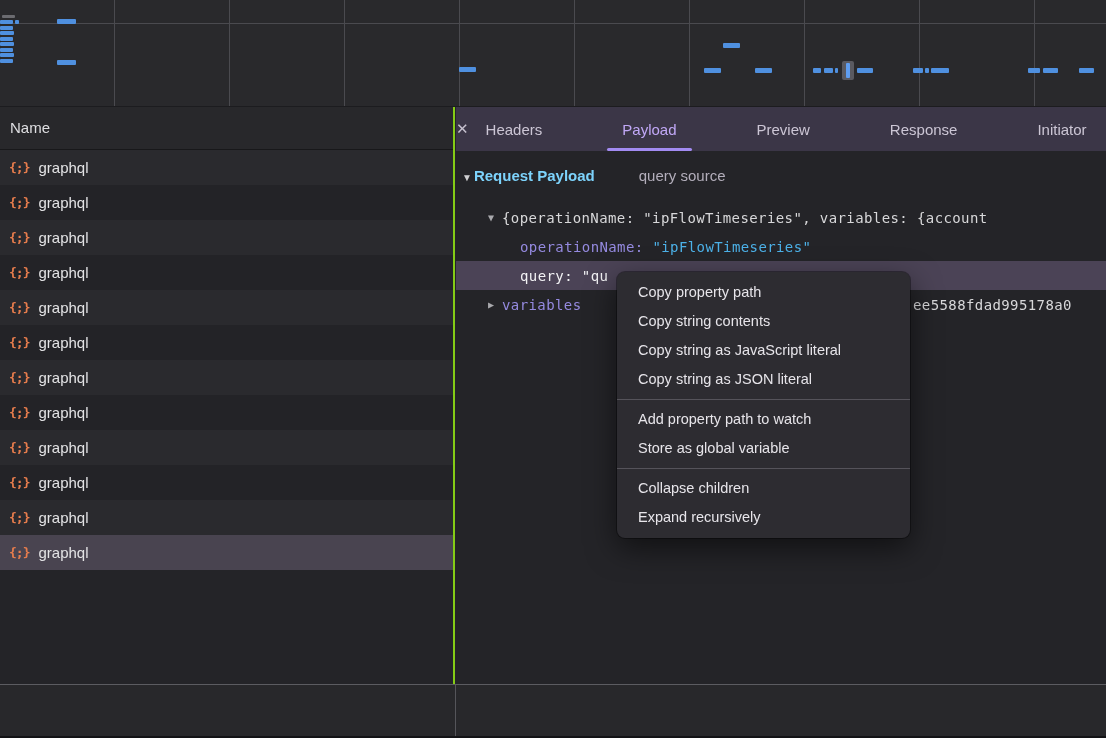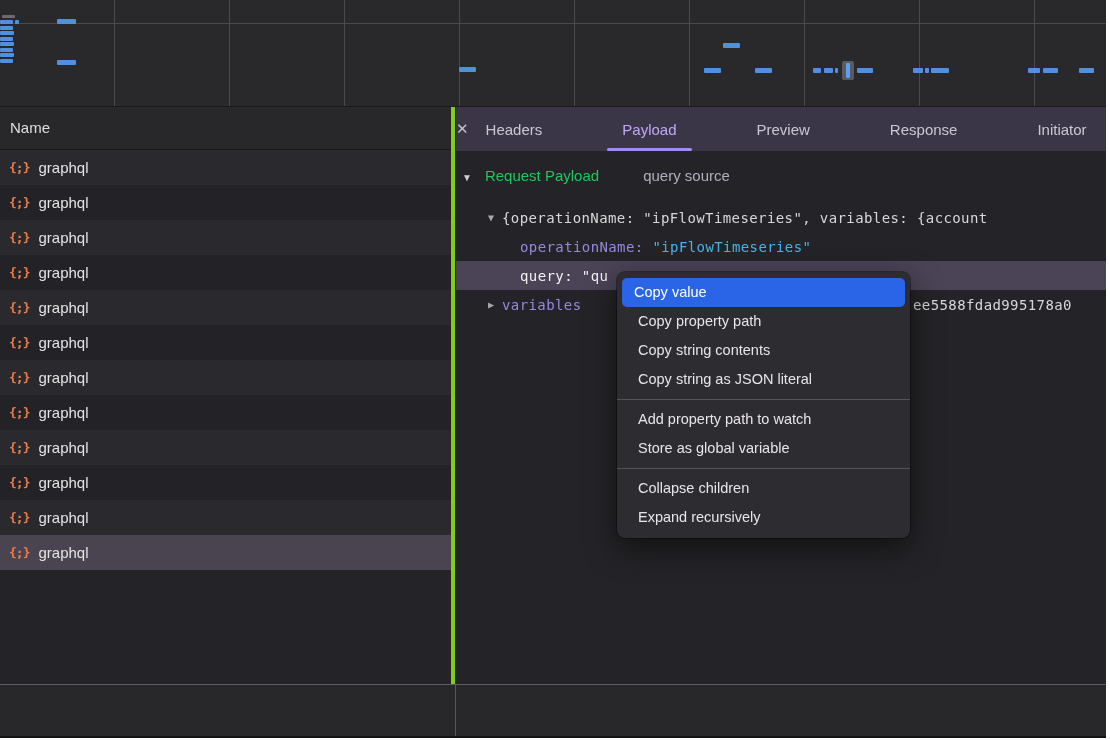--- a/index.html
+++ b/index.html
@@ -13,21 +13,21 @@
   .hline{position:absolute;left:0;right:0;top:23px;height:1px;background:#4a4a4f;}
   .ov-bar{position:absolute;border-radius:1px;background:#4f90e0;}
   .ov-bar.gray{background:#6b6b70;}
   .ov-marker{position:absolute;background:#5a5a61;border-radius:2px;}
   .ov-marker-bar{position:absolute;background:#5f9df0;border-radius:1px;}
 
   
   .main{position:absolute;top:107px;left:0;right:0;height:577px;}
 
   .left-pane{position:absolute;left:0;top:0;width:455px;height:100%;background:#242428;
-             border-right:4px solid #84cc16;box-sizing:border-box;}
+             border-right:2px solid #84cc16;box-sizing:border-box;}
   .list-header{height:42px;line-height:42px;padding-left:10px;color:#dfdfe2;font-size:15px;
                background:#28282b;border-bottom:1px solid #18181a;}
   .req-row{height:35px;display:flex;align-items:center;padding-left:9px;font-size:15px;color:#e3e3e5;}
   .req-row.odd{background:#2a2a2e;}
   .req-row.even{background:#232327;}
   .req-row.selected{background:#494450;}
   .req-icon{color:#e87d4d;font-family:"DejaVu Sans Mono",monospace;font-size:13px;font-weight:bold;
             letter-spacing:-1px;margin-right:9px;}
 
   .right-pane{position:absolute;left:456px;top:0;right:0;height:100%;background:#242428;}
@@ -35,21 +35,21 @@
   .tab-close{width:52px;display:flex;align-items:center;justify-content:center;font-size:15px;color:#c6c1cf;}
   .tab{padding:0 17px;display:flex;align-items:center;position:relative;}
   .tab.selected{color:#c1a8f7;}
   .tab.selected::after{content:"";position:absolute;left:2px;right:2px;bottom:0;height:3px;
                        background:#a28bf2;border-radius:2px;}
   .tab-overflow{margin-left:10px;display:flex;align-items:center;font-size:19px;color:#c6c1cf;}
 
   .pane-content{position:relative;height:533px;}
   .section-row{position:absolute;top:16px;left:6px;display:flex;align-items:baseline;}
   .section-twisty{font-size:10px;color:#cfcfd2;margin-right:2px;}
-  .section-title{font-weight:normal;font-size:15px;color:#22c55e;margin-left:11px;}
+  .section-title{font-weight:bold;font-size:15px;color:#7dd3fc;}
   .view-source{color:#b3aebb;font-size:15px;margin-left:44px;}
 
   .tree{position:absolute;top:52px;left:0;right:0;}
   .tree-row{position:relative;height:29px;display:flex;align-items:center;white-space:pre;
             font-family:"DejaVu Sans Mono",monospace;font-size:14px;color:#d8d8da;letter-spacing:.4px;}
   .tree-row.ind1{padding-left:32px;}
   .tree-row.ind2{padding-left:64px;}
   .tree-row.selected{background:#4b4356;}
   .tree-row.selected .seg,.tree-row.selected .frag{color:#f2f2f4;}
   .twisty{font-size:10px;color:#a9a9ad;margin-right:8px;letter-spacing:0;}
@@ -207,23 +207,23 @@
       </div>
     </div>
   </div>
 
   <div class="footer">
     <div class="footer-divider"></div>
   </div>
 
   <div class="context-menu" id="ctx-menu">
       <div class="menu-group">
-        <div class="menu-item highlight">Copy value</div>
         <div class="menu-item">Copy property path</div>
         <div class="menu-item">Copy string contents</div>
+        <div class="menu-item">Copy string as JavaScript literal</div>
         <div class="menu-item">Copy string as JSON literal</div>
       </div>
       <div class="menu-group">
         <div class="menu-item">Add property path to watch</div>
         <div class="menu-item">Store as global variable</div>
       </div>
       <div class="menu-group">
         <div class="menu-item">Collapse children</div>
         <div class="menu-item">Expand recursively</div>
       </div>

